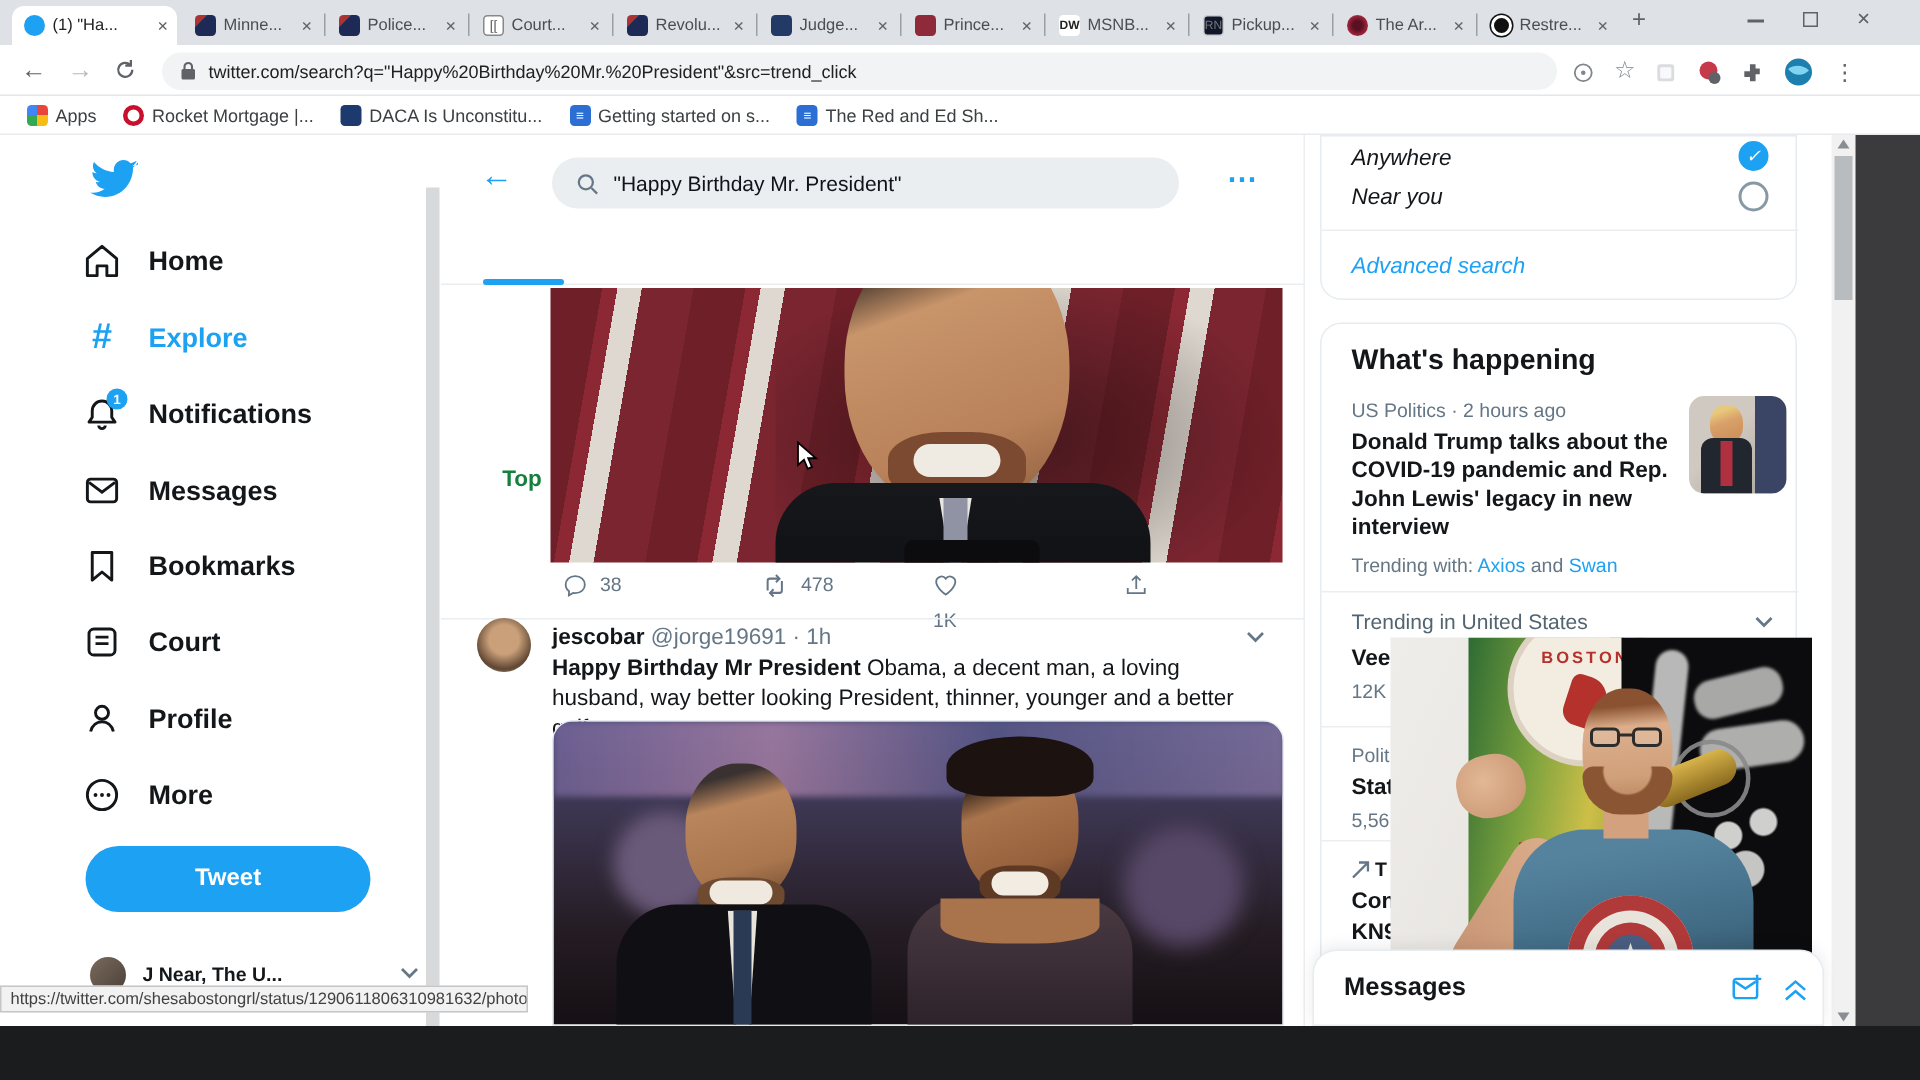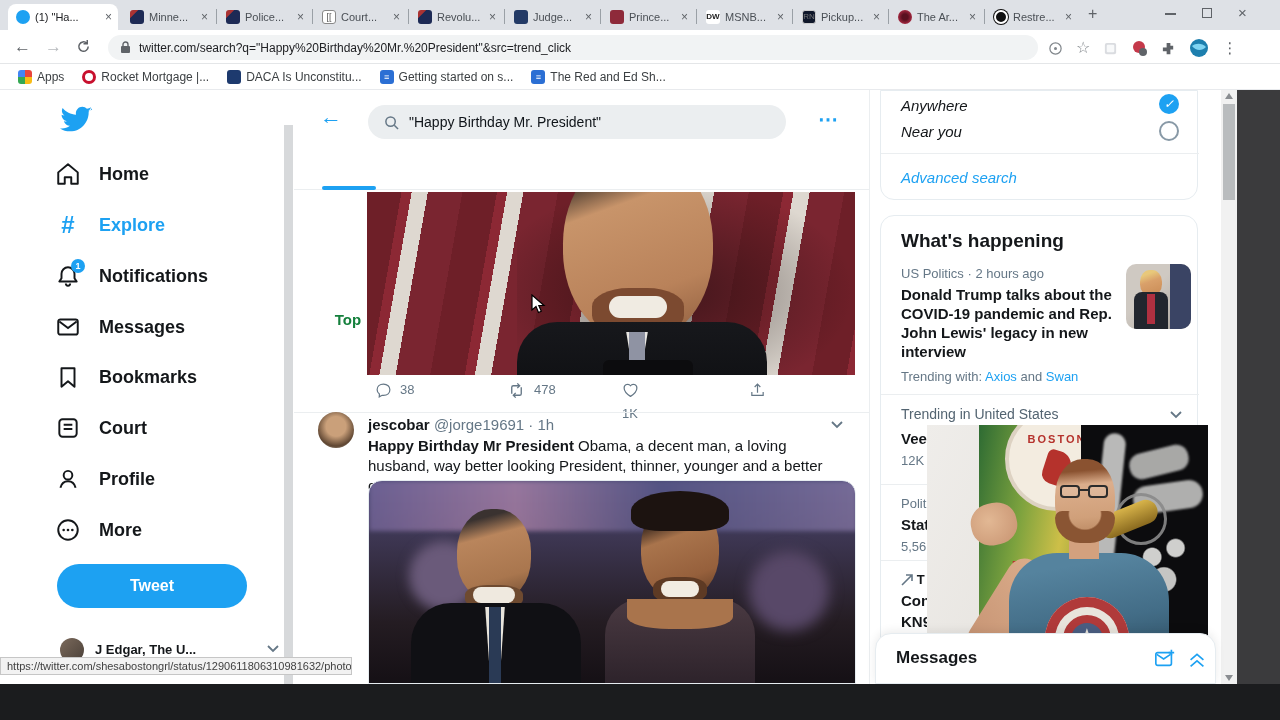--- a/index.html
+++ b/index.html
@@ -284,21 +284,21 @@
             <circle cx="12" cy="12" r="9" fill="none" stroke="currentColor" stroke-width="1.8"></circle>
             <circle cx="8" cy="12" r="1.2" fill="currentColor"></circle>
             <circle cx="12" cy="12" r="1.2" fill="currentColor"></circle>
             <circle cx="16" cy="12" r="1.2" fill="currentColor"></circle>
           </svg>
         </span>
       <span>More</span>
     </div>
     <div id="tweetbtn" class="abs" style="top:474px;">Tweet</div>
     <div class="abs" style="left:60px;top:548px;width:24px;height:24px;border-radius:50%;background:linear-gradient(135deg,#7b6a5c,#4a4038);"></div>
-    <div class="abs" style="left:95px;top:552px;font-size:13px;font-weight:700;color:#14171a;">J Edgar, The U...</div>
+    <div class="abs" style="left:95px;top:552px;font-size:13px;font-weight:700;color:#14171a;">J Near, The U...</div>
     <svg class="abs ic" style="left:266px;top:554px;" width="14" height="10" viewBox="0 0 14 10">
         <path d="M2 2l5 5 5-5" fill="none" stroke="#657786" stroke-width="1.8"></path>
       </svg>
 
     <div class="abs" style="left:284px;top:35px;width:9px;height:559px;background:#d7d9db;"></div>
 
     <div class="abs" style="left:294px;top:0;width:576px;height:594px;border-right:1px solid #ebeef0;">
       <span class="abs" style="left:26px;top:14px;font-size:22px;color:#1da1f2;">←</span>
       <div class="abs" style="left:74px;top:15px;width:418px;height:34px;background:#ebeef0;border-radius:17px;display:flex;align-items:center;font-size:14px;color:#0f1419;">
         <span style="margin:0 10px 0 16px;">

